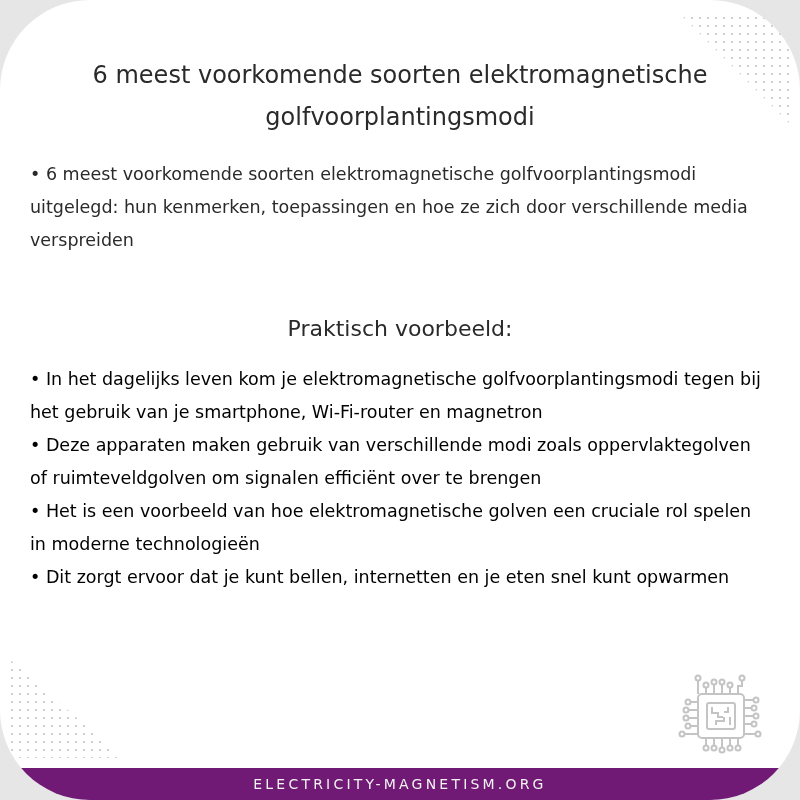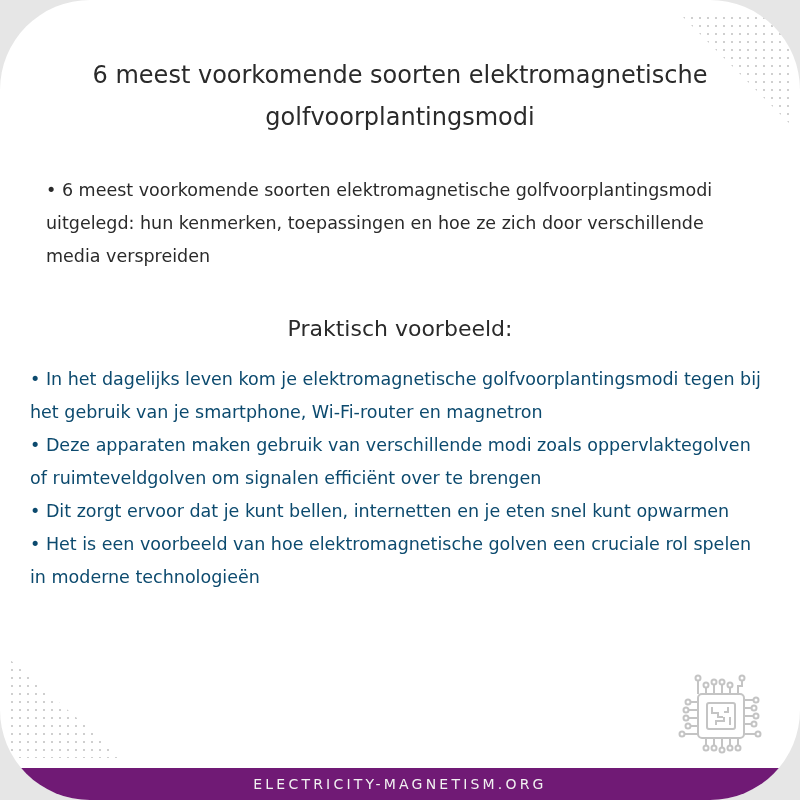--- a/index.html
+++ b/index.html
@@ -56,42 +56,42 @@
       font-weight: normal;
     }
     .intro {
       position: absolute;
       left: 30px;
       right: 40px;
       top: 158px;
       font-size: 17.5px;
       line-height: 33px;
       color: #2a2a2a;
-      margin: 16px;
+      margin: 0;
     }
     .subtitle {
       position: absolute;
       left: 0;
       right: 0;
       top: 303px;
       text-align: center;
       font-size: 22px;
       line-height: 34px;
       color: #2a2a2a;
       margin: 9px;
       font-weight: normal;
     }
     .examples {
       position: absolute;
       left: 30px;
       right: 30px;
       top: 363px;
       font-size: 17.5px;
       line-height: 33px;
-      color: #0c4a6e;
+      color: #000000;
       margin: 0;
       padding: 0;
       list-style: none;
     }
     .examples li { margin: 0; padding: 0; }
     .chip {
       position: absolute;
       left: 676px;
       top: 674px;
       width: 90px;
@@ -121,22 +121,22 @@
 
   <h1 class="title">6 meest voorkomende soorten elektromagnetische golfvoorplantingsmodi</h1>
 
   <p class="intro">• 6 meest voorkomende soorten elektromagnetische golfvoorplantingsmodi uitgelegd: hun kenmerken, toepassingen en hoe ze zich door verschillende media verspreiden</p>
 
   <h2 class="subtitle">Praktisch voorbeeld:</h2>
 
   <ul class="examples">
     <li>• In het dagelijks leven kom je elektromagnetische golfvoorplantingsmodi tegen bij het gebruik van je smartphone, Wi-Fi-router en magnetron</li>
     <li>• Deze apparaten maken gebruik van verschillende modi zoals oppervlaktegolven of ruimteveldgolven om signalen efficiënt over te brengen</li>
+    <li>• Het is een voorbeeld van hoe elektromagnetische golven een cruciale rol spelen in moderne technologieën</li>
     <li>• Dit zorgt ervoor dat je kunt bellen, internetten en je eten snel kunt opwarmen</li>
-    <li>• Het is een voorbeeld van hoe elektromagnetische golven een cruciale rol spelen in moderne technologieën</li>
   </ul>
 
   <svg class="chip" viewBox="0 0 90 84" fill="none" stroke="#c4c4c4" stroke-width="2">
     <rect x="22" y="20" width="46" height="44" rx="4"></rect>
     <rect x="31" y="29" width="28" height="26" rx="2"></rect>
     <path d="M36 33 v6 h6 v4 h5 M52 33 v5 h-4 M40 51 v-4 h8 v-4 M54 43 v8"></path>
     <path d="M30 20 v-7 M38 20 v-10 M46 20 v-10 M54 20 v-7 M62 20 v-8 h4 v-6"></path>
     <circle cx="30" cy="11" r="2.5"></circle>
       <circle cx="38" cy="8" r="2.5"></circle>
       <circle cx="46" cy="8" r="2.5"></circle>

